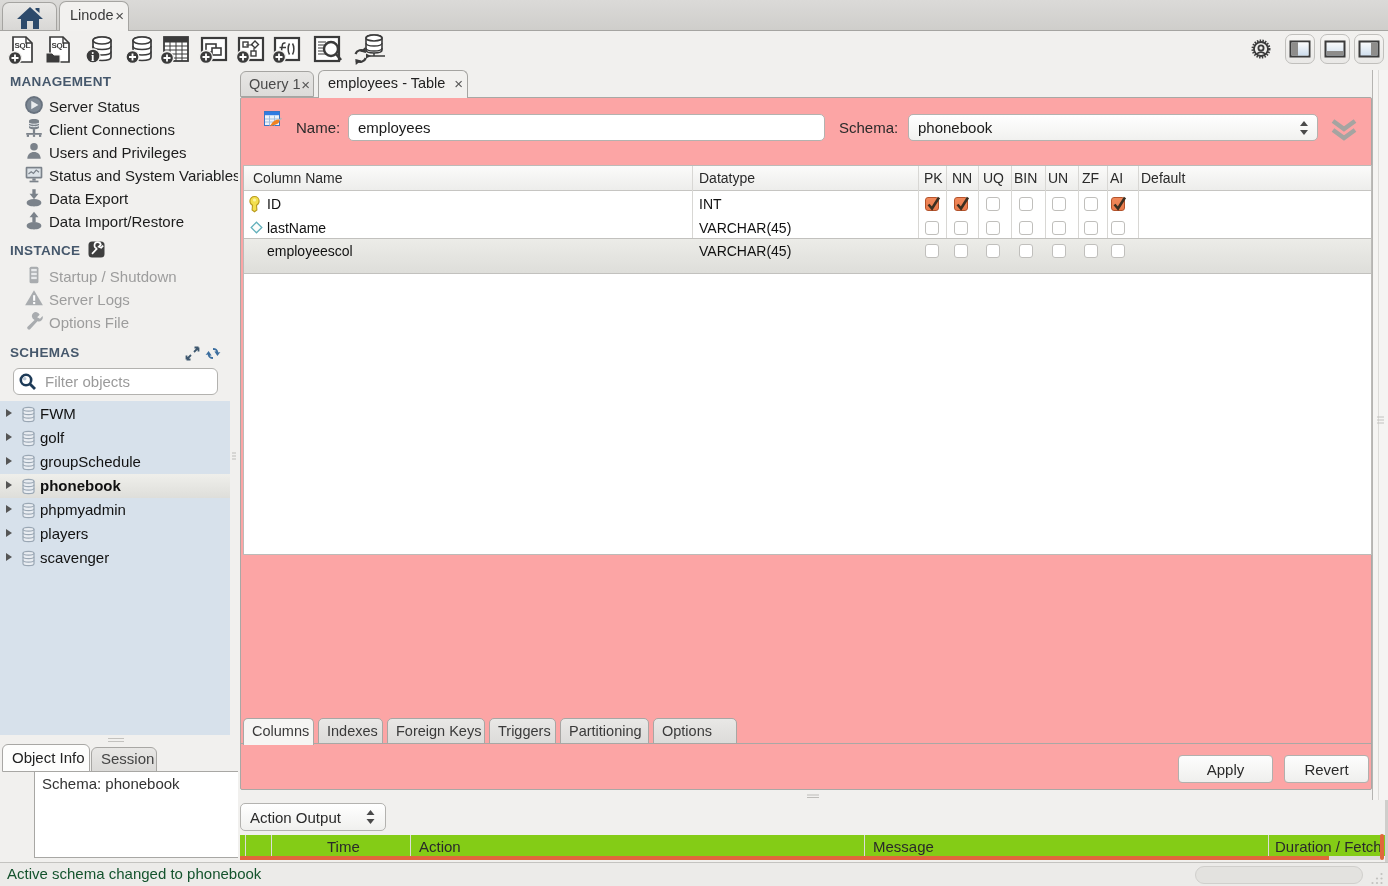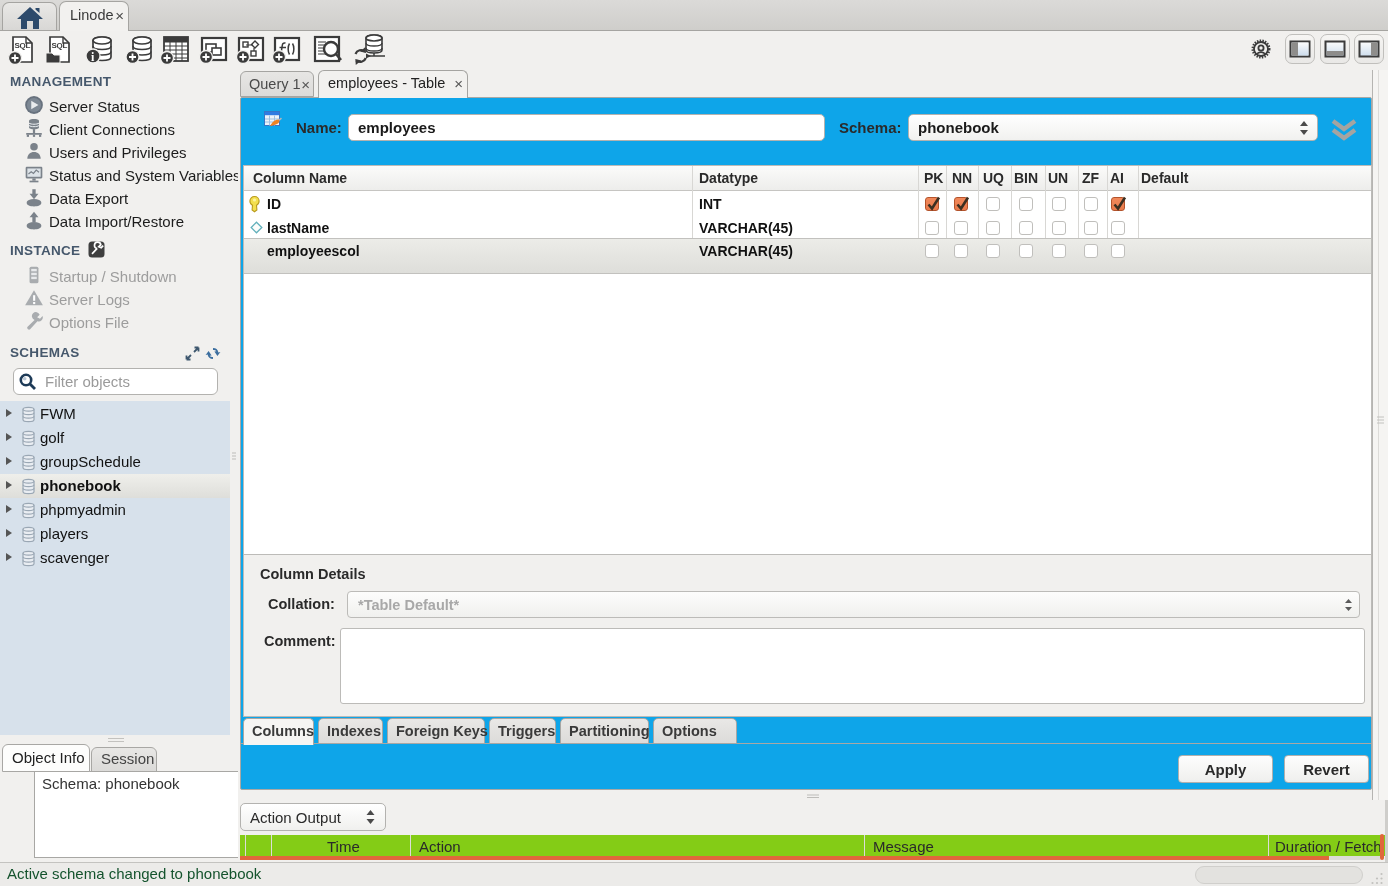--- a/index.html
+++ b/index.html
@@ -46,21 +46,21 @@
 
 #edittabs { position:absolute; left:236px; top:70px; width:1152px; height:28px; }
 .etab { position:absolute; top:1px; height:26px; border:1px solid #a5a4a1; border-radius:6px 6px 0 0; font-size:14.5px; }
 #qtab { left:4px; width:74px; background:linear-gradient(#e7e6e4,#dcdbd9); }
 #qtab .t { position:absolute; left:8px; top:4px; color:#4a4a4a; }
 #qtab .x { position:absolute; right:3px; top:4px; color:#555; font-size:15px; }
 #emptab { left:82px; width:150px; background:#f2f1ef; height:28px; top:0; z-index:2; border-bottom:none; }
 #emptab .t { position:absolute; left:9px; top:4px; color:#222; }
 #emptab .x { position:absolute; right:4px; top:4px; color:#555; font-size:15px; }
 #mainpanel { position:absolute; left:240px; top:97px; width:1132px; height:693px;
-  background:#0ea5e9; border:1px solid #a9a8a5; border-radius:2px;font-weight:bold; }
+  background:#fca5a5; border:1px solid #a9a8a5; border-radius:2px; }
 
 #namerow { position:absolute; left:0; top:0; width:1130px; height:58px; }
 #namerow .lbl { position:absolute; font-size:15px; color:#2a2a2a; }
 #nameinput { position:absolute; left:107px; top:16px; width:477px; height:27px; background:#fff;
   border:1px solid #b3b2af; border-radius:5px; }
 #nameinput span { position:absolute; left:9px; top:4px; font-size:15px; color:#1a1a1a; }
 #schemasel { position:absolute; left:667px; top:16px; width:410px; height:27px;
   background:linear-gradient(#ffffff,#f1f1ef); border:1px solid #b3b2af; border-radius:5px; }
 #schemasel span { position:absolute; left:9px; top:4px; font-size:15px; color:#1a1a1a; }
 
@@ -545,33 +545,20 @@
       <span class="cn">employeescol</span>
         <span class="dt">VARCHAR(45)</span>
       <i class="cb" style="left:681px"></i>
         <i class="cb" style="left:710px"></i>
       <i class="cb" style="left:742px"></i>
         <i class="cb" style="left:775px"></i>
       <i class="cb" style="left:808px"></i>
         <i class="cb" style="left:840px"></i>
       <i class="cb" style="left:867px"></i>
     </div>
-  </div>
-  <div id="coldet">
-    <div class="lbl" style="left:16px; top:11px;">Column Details</div>
-    <div class="lbl" style="left:24px; top:41px;">Collation:</div>
-    <div id="collsel">
-        <span>*Table Default*</span>
-      <svg style="position:absolute;right:6px;top:6px" width="9" height="14" viewBox="0 0 9 14">
-          <path d="M4.5 1 L8 5 H1 Z" fill="#5a5a5a"></path>
-          <path d="M4.5 13 L1 9 H8 Z" fill="#5a5a5a"></path>
-        </svg>
-    </div>
-    <div class="lbl" style="left:20px; top:78px;">Comment:</div>
-    <div id="commentbox"></div>
   </div>
   <div id="bottabs">
     <div class="btab2 act" style="left:2px; width:71px;">
         <span>Columns</span>
       </div>
     <div class="btab2" style="left:77px; width:65px;">
         <span>Indexes</span>
       </div>
     <div class="btab2" style="left:146px; width:98px;">
         <span>Foreign Keys</span>

